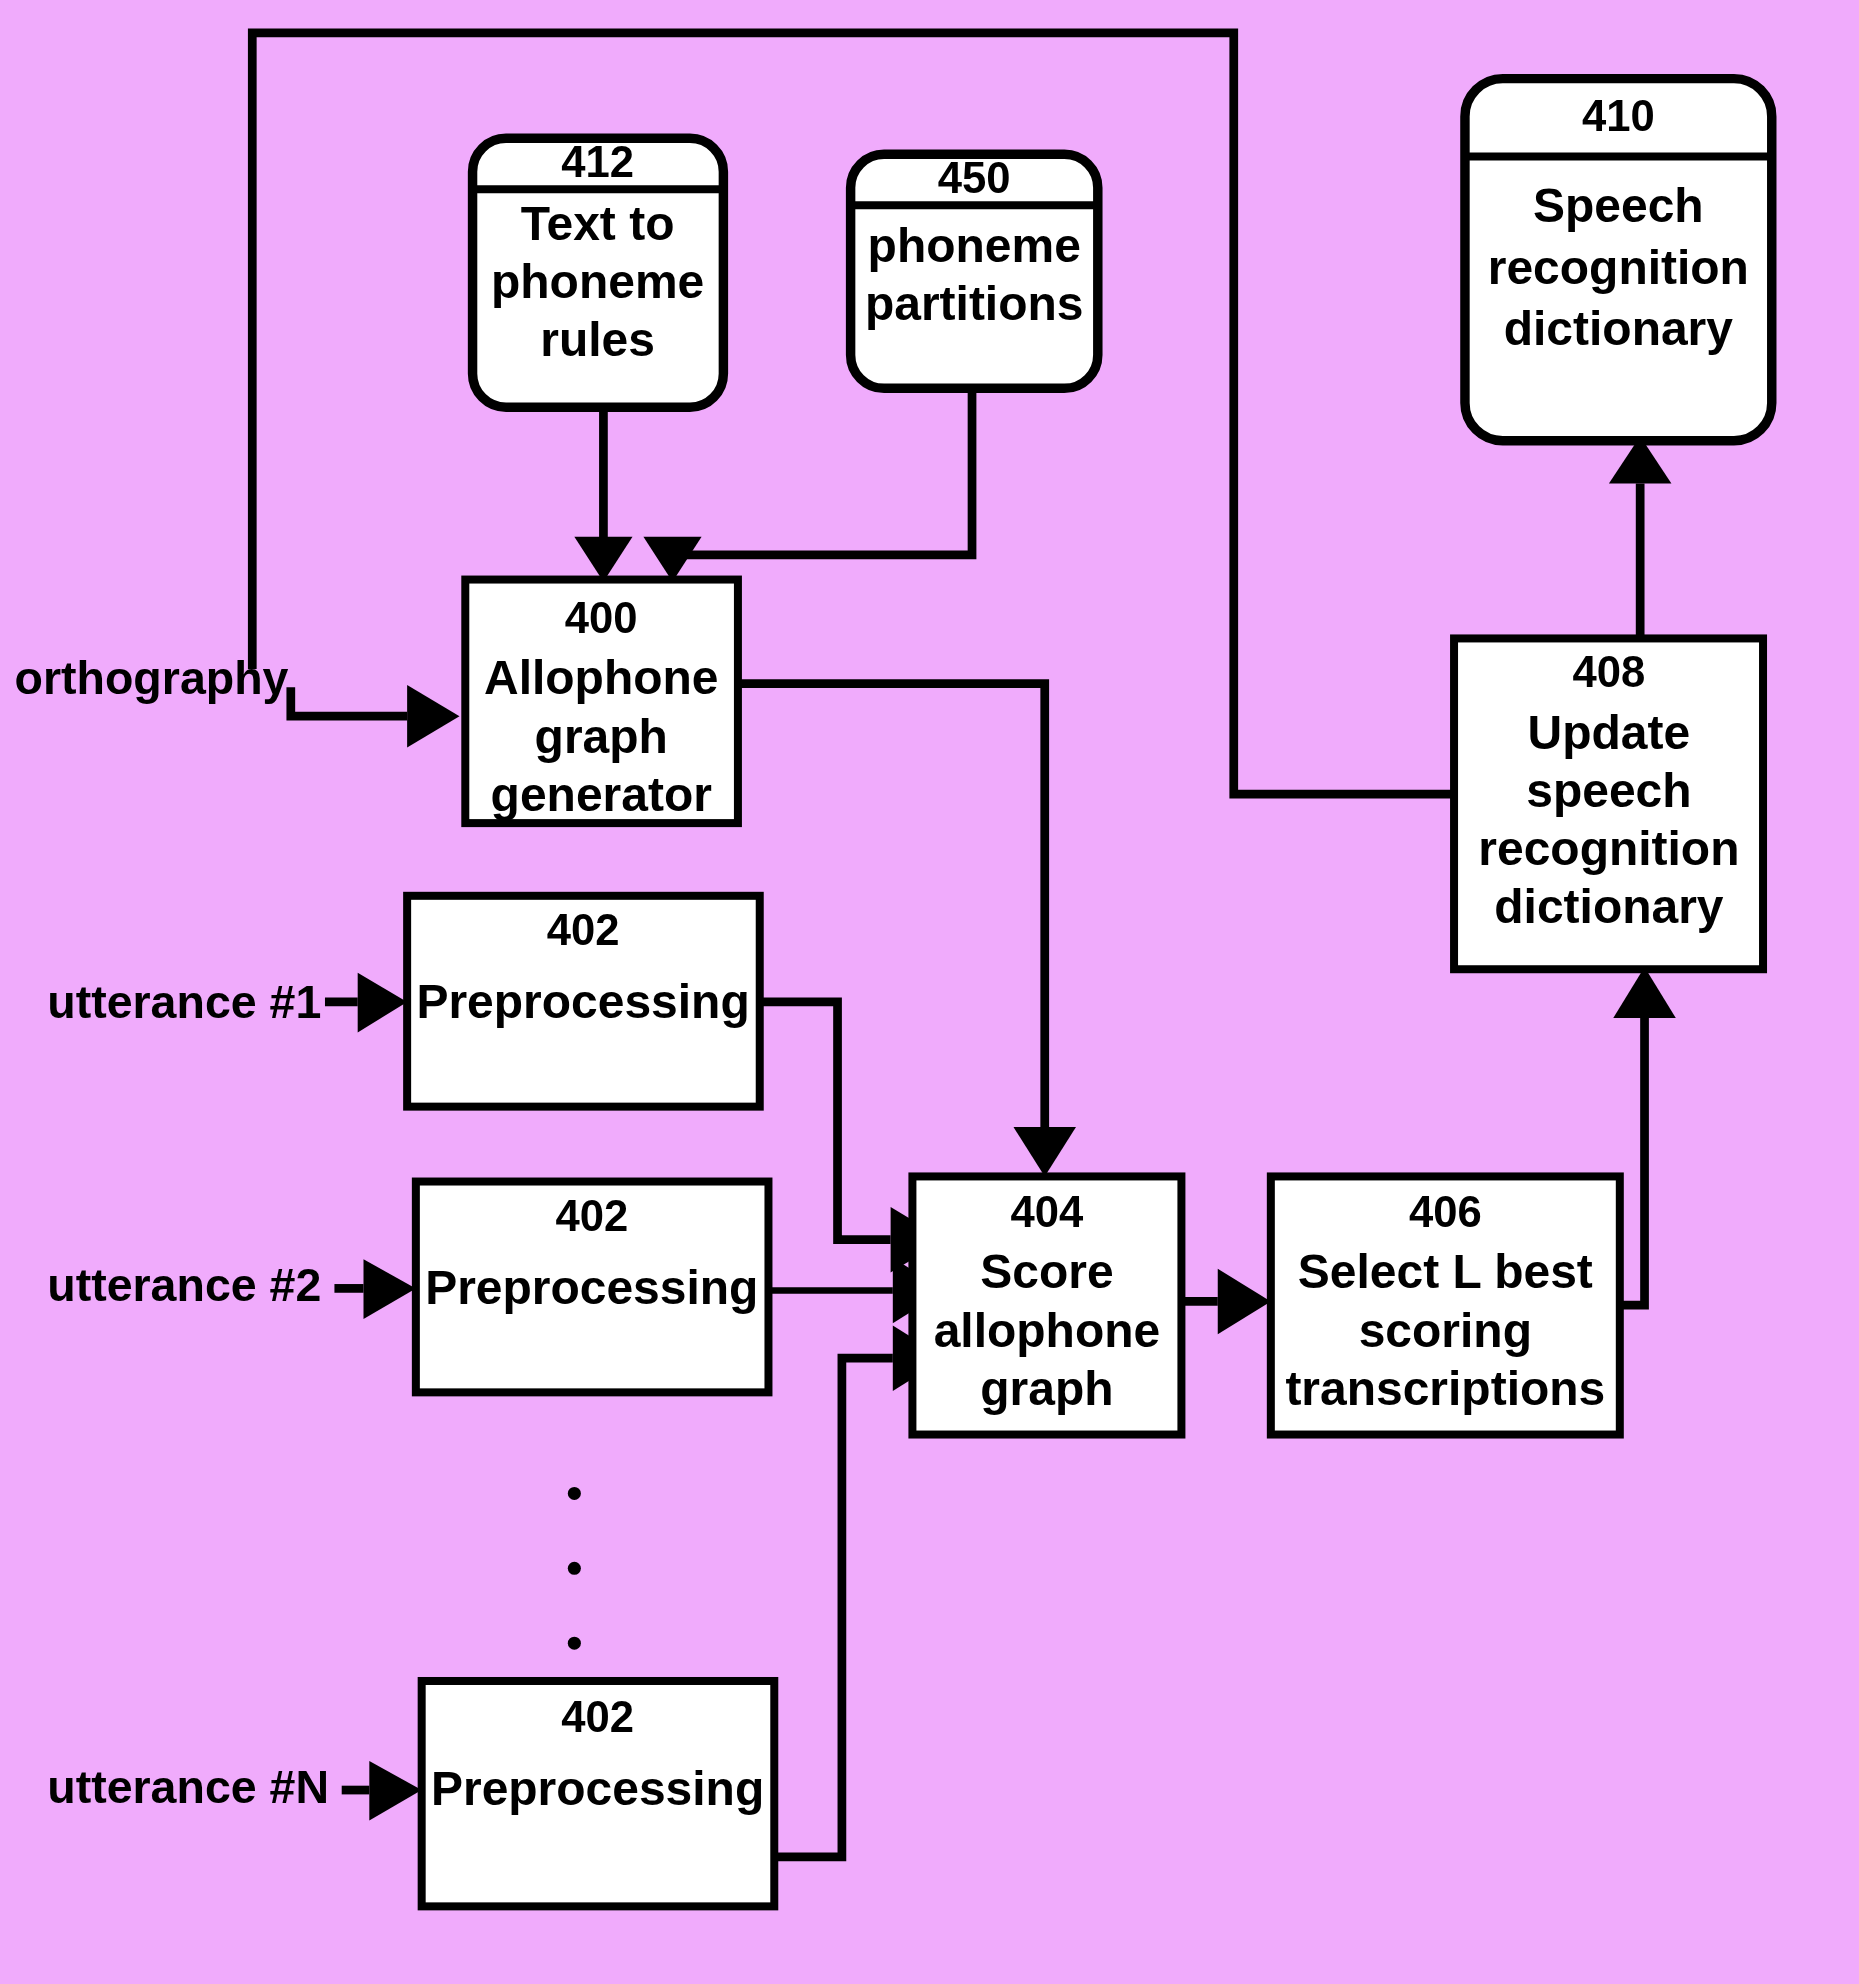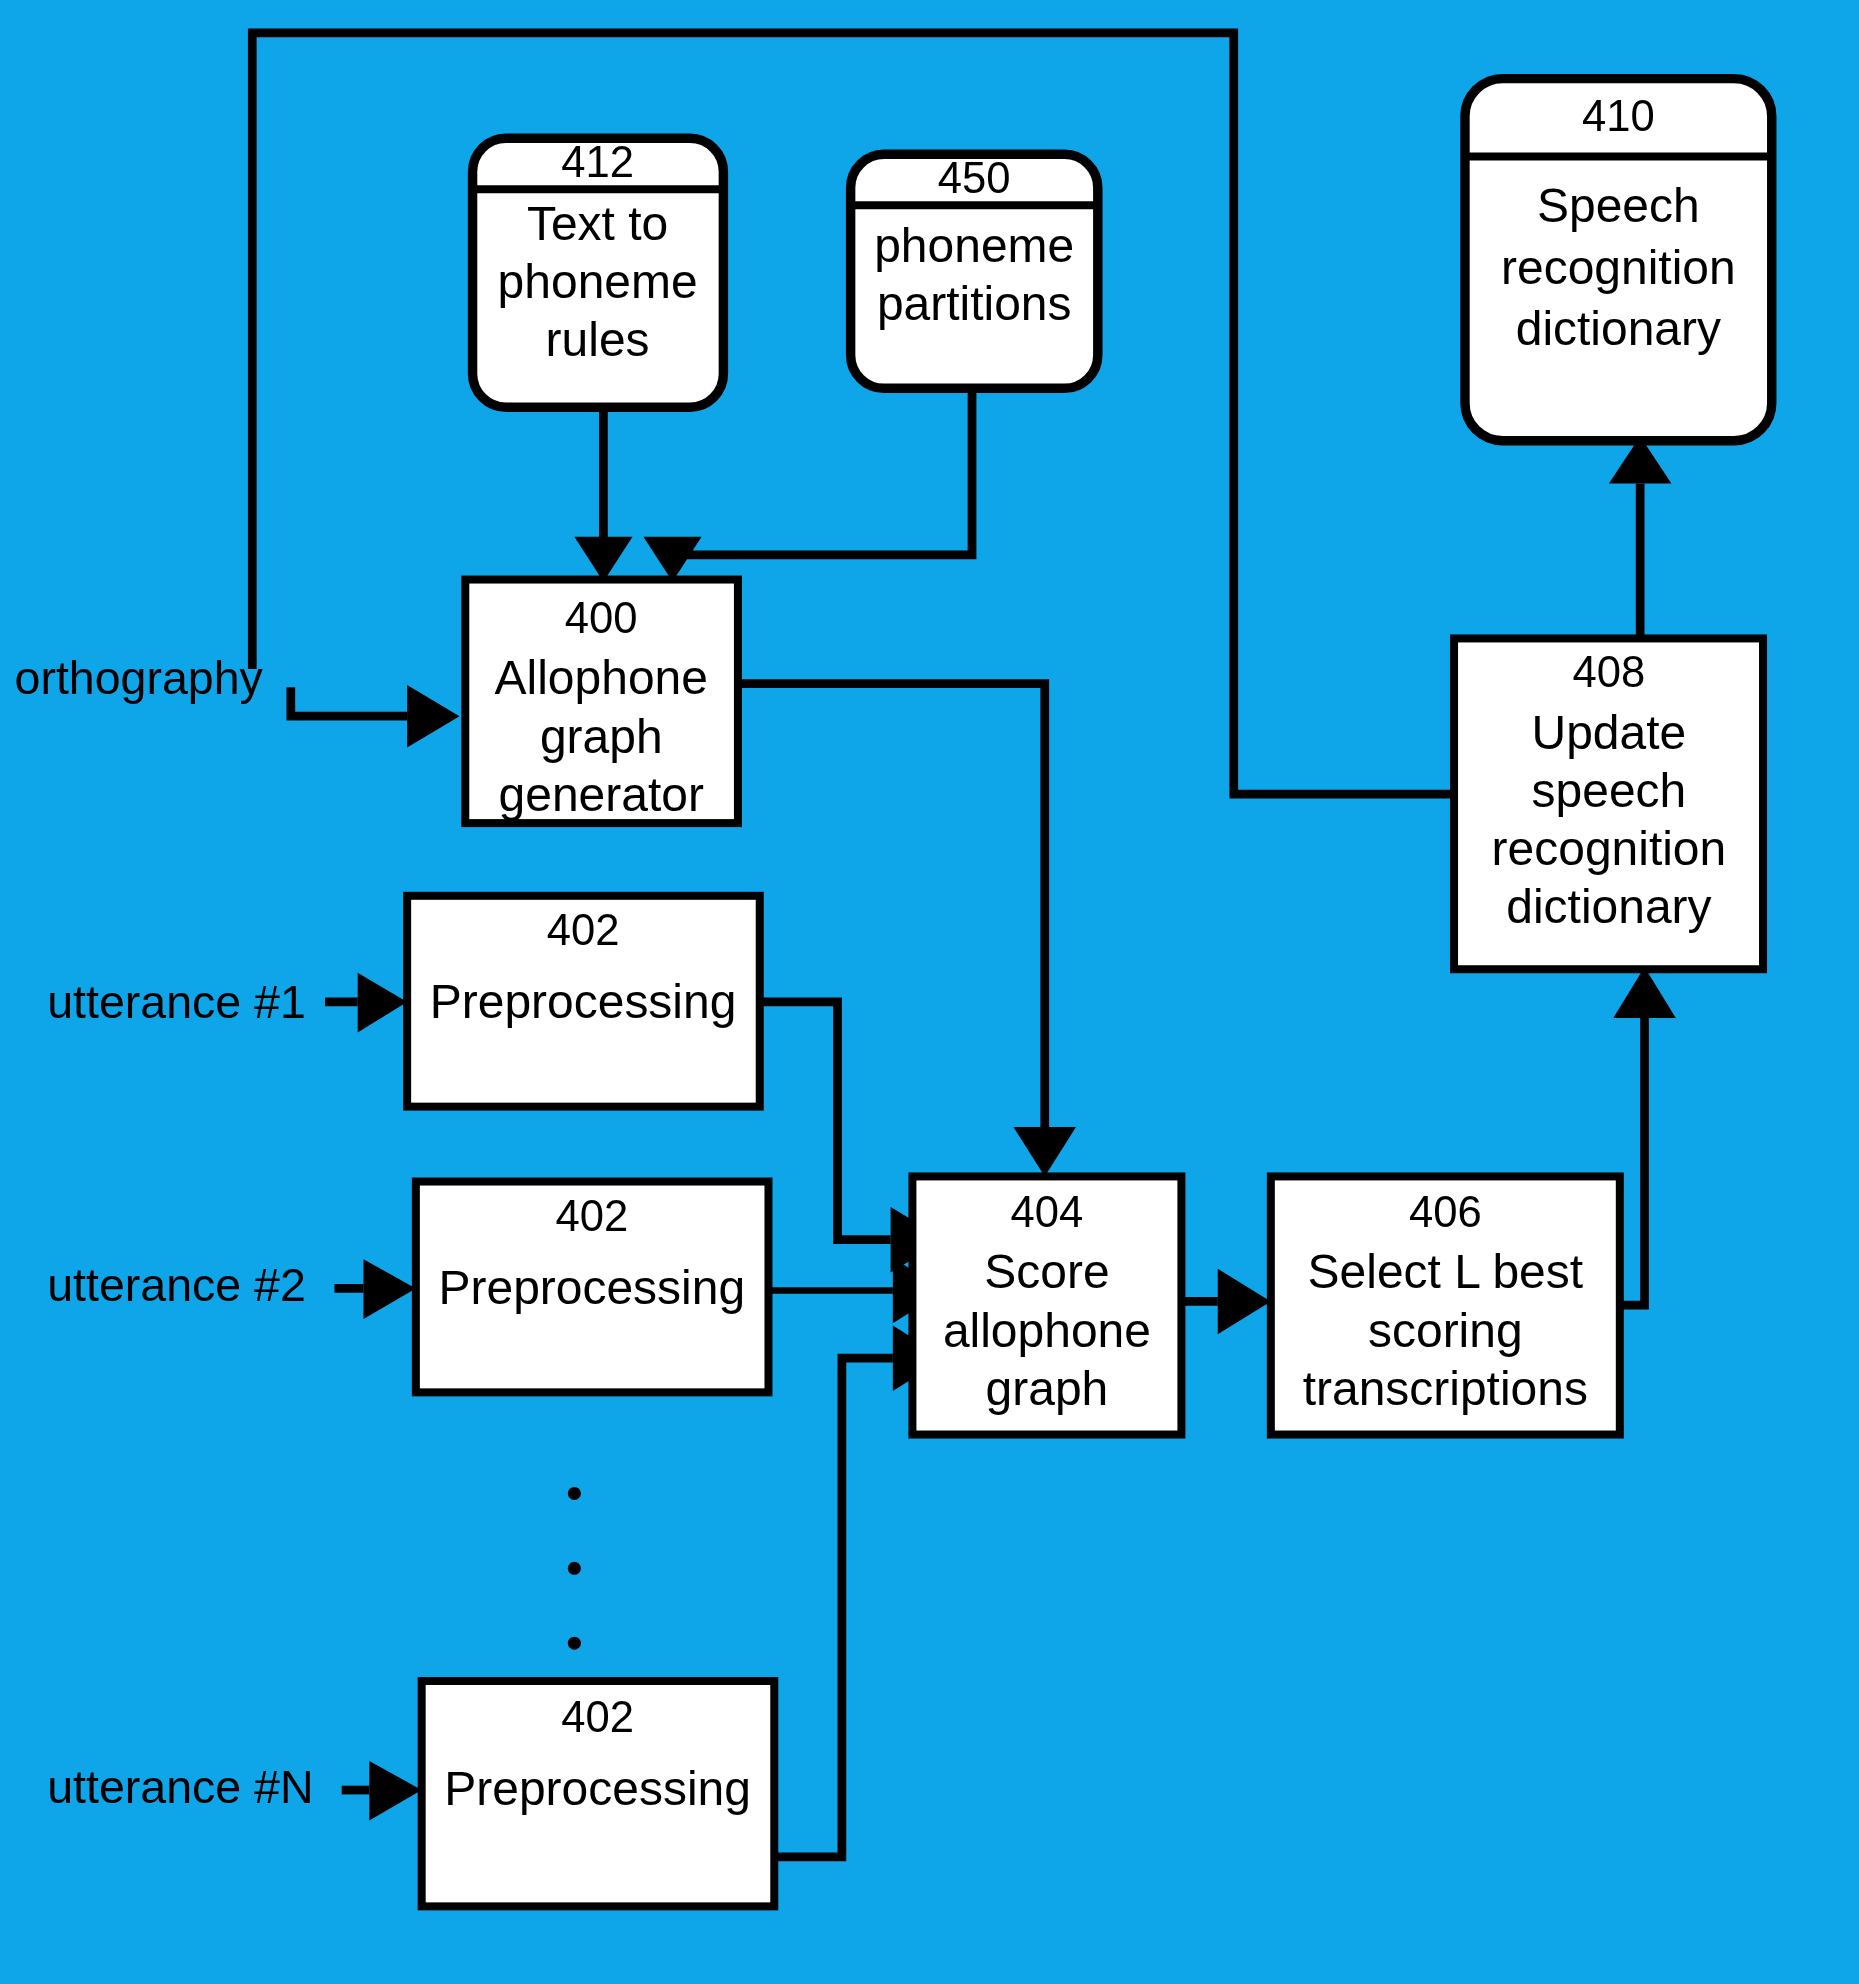--- a/index.html
+++ b/index.html
@@ -10,21 +10,22 @@
   body {
     width: 1859px;
     height: 1985px;
     font-family: "Liberation Sans", sans-serif;
     overflow: hidden;
   }
   #diagram-root {
     position: relative;
     width: 1859px;
     height: 1985px;
-    background: #0ea5e9;
+    background: #f0abfc;
+    font-weight: bold;
   }
   svg.diagram {
     display: block;
     width: 1859px;
     height: 1985px;
   }
   .box-rect {
     fill: #ffffff;
     stroke: #000000;
     stroke-width: 11;

